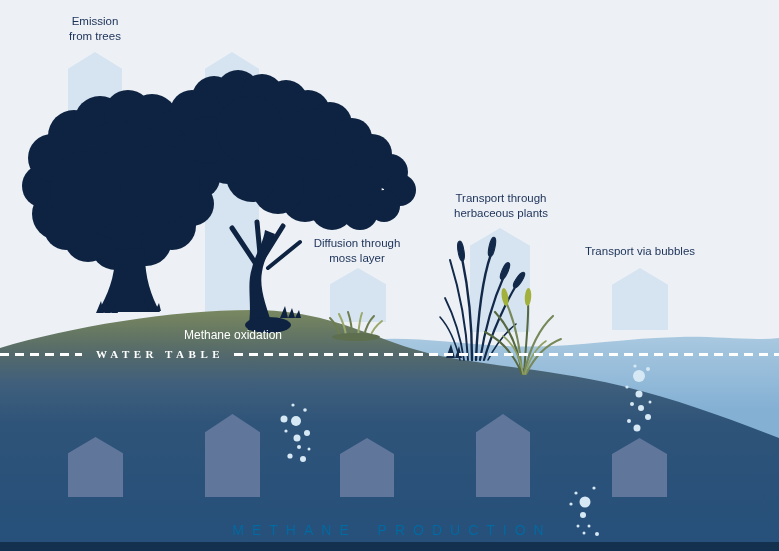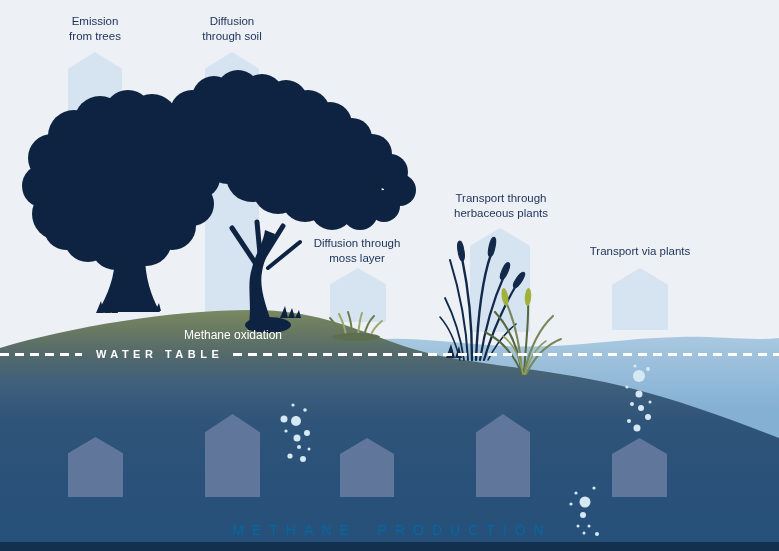--- a/index.html
+++ b/index.html
@@ -31,21 +31,21 @@
   .u1{left:68px; top:437px;width:55px;height:60px;clip-path:polygon(50% 0,100% 27%,100% 100%,0 100%,0 27%)}
   .u2{left:205px;top:414px;width:55px;height:83px;clip-path:polygon(50% 0,100% 22%,100% 100%,0 100%,0 22%)}
   .u3{left:340px;top:438px;width:54px;height:59px;clip-path:polygon(50% 0,100% 27%,100% 100%,0 100%,0 27%)}
   .u4{left:476px;top:414px;width:54px;height:83px;clip-path:polygon(50% 0,100% 22%,100% 100%,0 100%,0 22%)}
   .u5{left:612px;top:438px;width:55px;height:59px;clip-path:polygon(50% 0,100% 27%,100% 100%,0 100%,0 27%)}
   
   #art{position:absolute;left:0;top:0;z-index:2;}
   
   #watertable{
     position:absolute;z-index:4;left:0;top:346px;width:779px;height:16px;
-    display:flex;align-items:center;
+    display:flex;align-items:center;font-family:Liberation Serif, serif;
   }
   .dash{height:3px;background:repeating-linear-gradient(90deg,#ffffff 0 9px,rgba(0,0,0,0) 9px 15px);}
   .dash-left{width:82px;}
   .dash-right{flex:1;}
   #watertable .wt-text{
     color:#ffffff;font-size:11px;font-weight:bold;letter-spacing:4.5px;
     padding:0 10px 0 14px;white-space:nowrap;
   }
   
   .oxidation{
@@ -57,27 +57,25 @@
     color:#0369a1;font-size:14px;letter-spacing:8px;word-spacing:9px;white-space:nowrap;
   }
 </style>
 </head>
 <body>
 
 <div id="scene">
 
   <div class="plabel l1">Emission
 from trees</div>
-  <div class="plabel l2">Diffusion
-through soil</div>
   <div class="plabel l3">Diffusion through
 moss layer</div>
   <div class="plabel l4">Transport through
 herbaceous plants</div>
-  <div class="plabel l5">Transport via plants</div>
+  <div class="plabel l5">Transport via bubbles</div>
 
   <div class="parrow a1"></div>
   <div class="parrow a2"></div>
   <div class="parrow a3"></div>
   <div class="parrow a4"></div>
   <div class="parrow a5"></div>
 
   <svg id="art" width="779" height="551" viewBox="0 0 779 551">
     <defs>
       <linearGradient id="gWater" x1="0" y1="335" x2="0" y2="410" gradientUnits="userSpaceOnUse">

